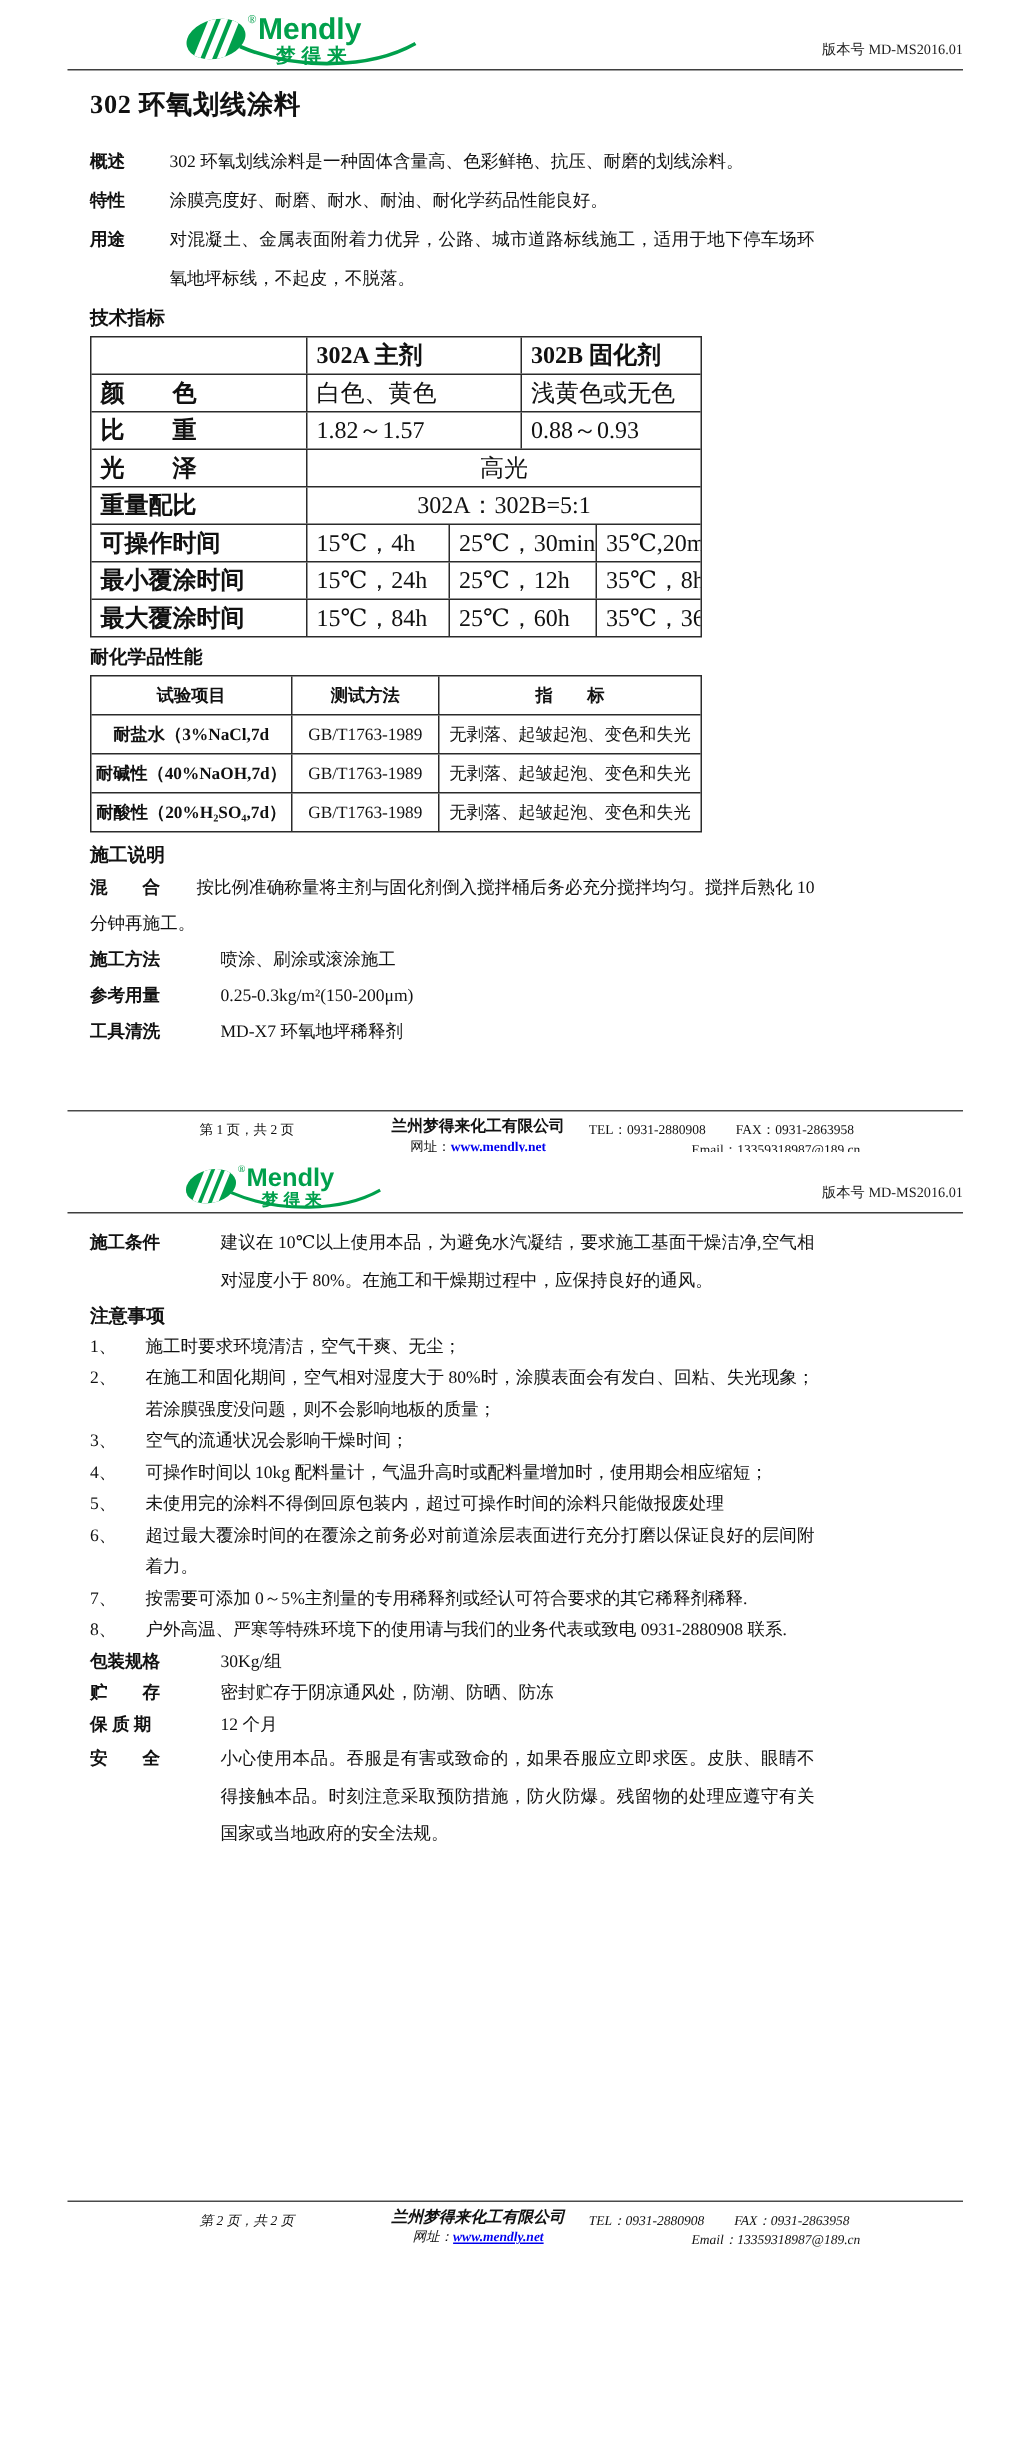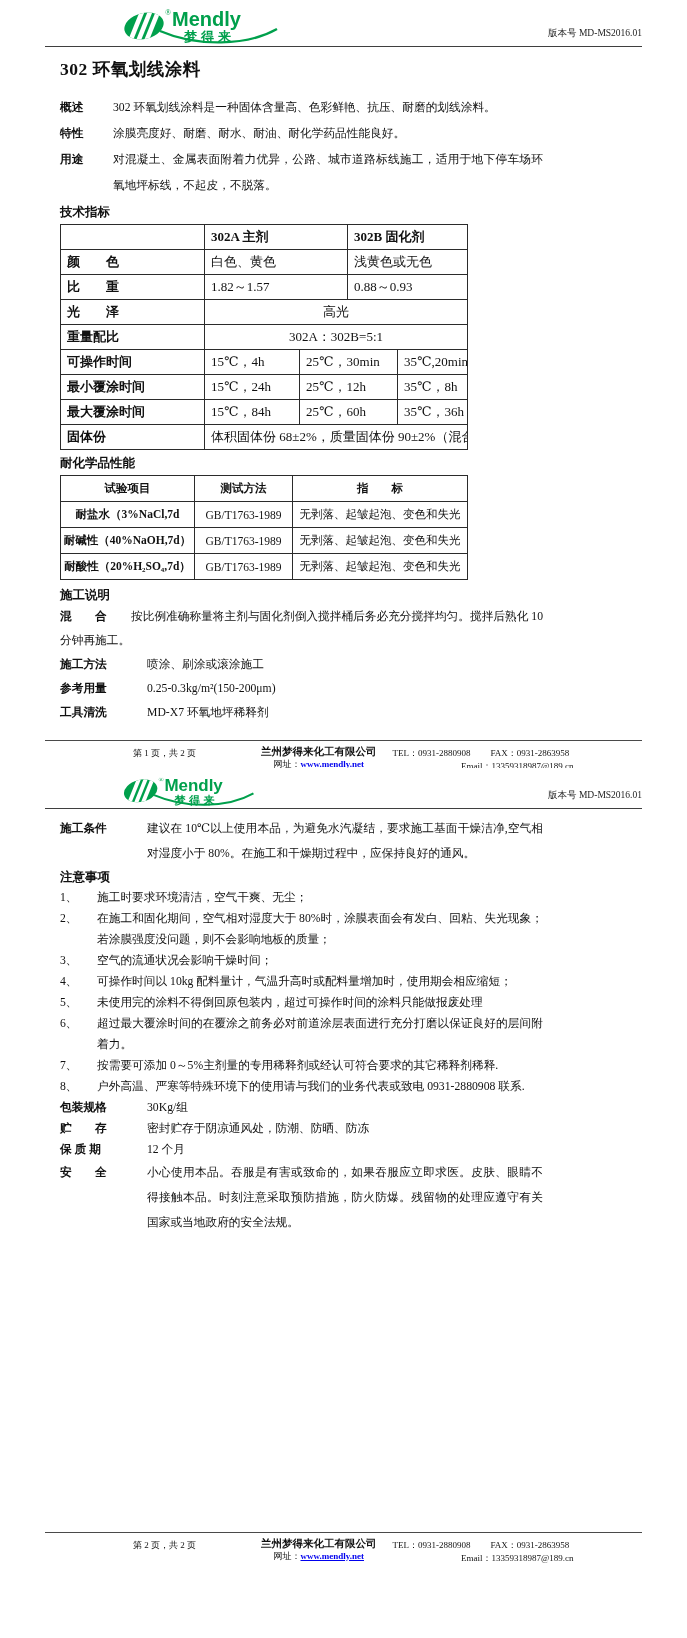--- a/index.html
+++ b/index.html
@@ -37,21 +37,21 @@
   .ptxt{flex:1;text-align:justify;}
   .lh24{line-height:24px;}
   .lh25{line-height:25px;}
   .lh21{line-height:21px;}
 
   
   .flowpara{font-size:11.7px;line-height:24px;margin:0;text-align:justify;}
   .inlabel{font-weight:bold;display:inline-block;width:71px;}
 
   
-  .ttable{width:406px;border:1px solid #2b2b2b;font-size:13px;}
+  .ttable{width:406px;border:1px solid #2b2b2b;font-size:16px;}
   .trow{display:flex;border-bottom:1px solid #2b2b2b;}
   .trow:last-child{border-bottom:none;}
   .tc{box-sizing:border-box;height:24px;display:flex;align-items:center;
       padding:0 6px;border-right:1px solid #2b2b2b;overflow:hidden;white-space:nowrap;}
   .tc:last-child{border-right:none;}
   .tlab{width:144px;font-weight:bold;}
   .tca{width:143px;}
   .tcb{flex:1;}
   .tt1{width:95px;}
   .tt2{width:98px;}
@@ -73,21 +73,21 @@
   .citem{font-weight:bold;}
 
   
   .note{display:flex;font-size:11.7px;line-height:21px;}
   .nnum{width:37px;flex:none;}
   .ntext{flex:1;text-align:justify;}
 
   
   .pfooter{position:absolute;left:45px;right:45px;}
   .pf1{top:740px;}
-  .pf2{top:764px;}
+  .pf2{top:699px;font-style:italic;}
   .frule{border-top:1.4px solid #4a4a4a;}
   .frow{display:flex;align-items:flex-start;padding:4px 0 0 88px;font-size:9px;color:#111;}
   .fpage{width:128px;flex:none;padding-top:2px;}
   .fmid{text-align:center;flex:none;}
   .fcompany{font-weight:bold;font-size:10.5px;line-height:13px;}
   .fweb{font-size:9px;line-height:13px;}
   .flink{color:#0000EE;text-decoration:underline;font-weight:bold;}
   .fright{margin-left:16px;flex:1;text-align:left;padding-top:2px;}
   .fright div{line-height:13px;}
   .femail{text-align:center;}
@@ -172,24 +172,20 @@
         <div class="tc tt1">15℃，24h</div>
         <div class="tc tt2">25℃，12h</div>
         <div class="tc tt3">35℃，8h</div>
       </div>
       <div class="trow">
         <div class="tc tlab">最大覆涂时间</div>
         <div class="tc tt1">15℃，84h</div>
         <div class="tc tt2">25℃，60h</div>
         <div class="tc tt3">35℃，36h</div>
       </div>
-      <div class="trow">
-        <div class="tc tlab">固体份</div>
-        <div class="tc tspan">体积固体份 68±2%，质量固体份 90±2%（混合后）</div>
-      </div>
     </div>
 
     <div class="sechead">耐化学品性能</div>
 
     <div class="ctable">
       <div class="crow">
         <div class="cc cc1 chead">试验项目</div>
         <div class="cc cc2 chead">测试方法</div>
         <div class="cc cc3 chead">指　　标</div>
       </div>

